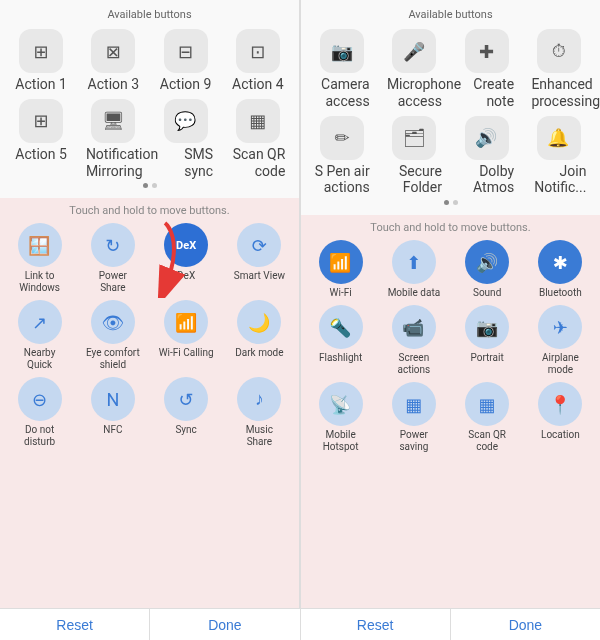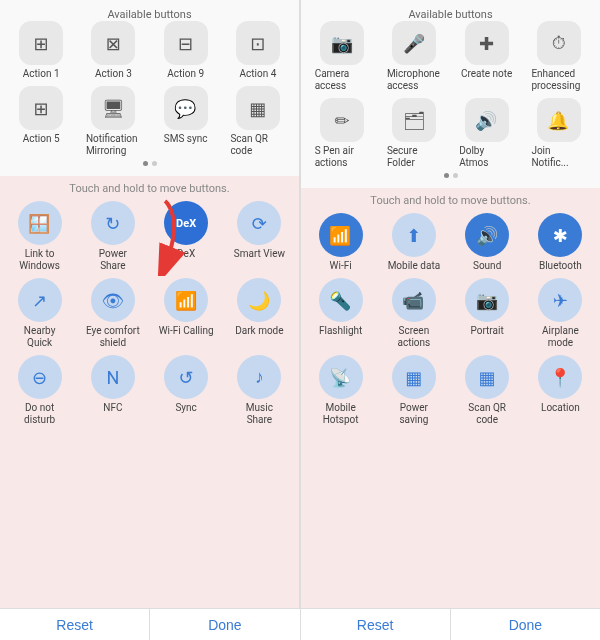--- a/index.html
+++ b/index.html
@@ -31,20 +31,21 @@
     .section-available {
       background: #f9f9f9;
       padding: 8px 6px 6px;
       flex-shrink: 0;
     }
 
     .section-title {
       text-align: center;
       font-size: 11px;
       color: #666;
+      margin-bottom: 8px;
     }
 
     .buttons-grid {
       display: grid;
       grid-template-columns: repeat(4, 1fr);
       gap: 6px;
       padding: 0 2px;
     }
 
     .btn-item {
@@ -61,23 +62,23 @@
       border-radius: 12px;
       background: #e8e8e8;
       display: flex;
       align-items: center;
       justify-content: center;
       font-size: 18px;
       color: #555;
     }
 
     .btn-label {
-      font-size: 10px;
+      font-size: 14px;
       color: #444;
-      text-align: left;
+      text-align: right;
       line-height: 1.2;
       max-width: 55px;
     }
 
     .dots {
       display: flex;
       justify-content: center;
       gap: 4px;
       padding: 4px 0;
     }

